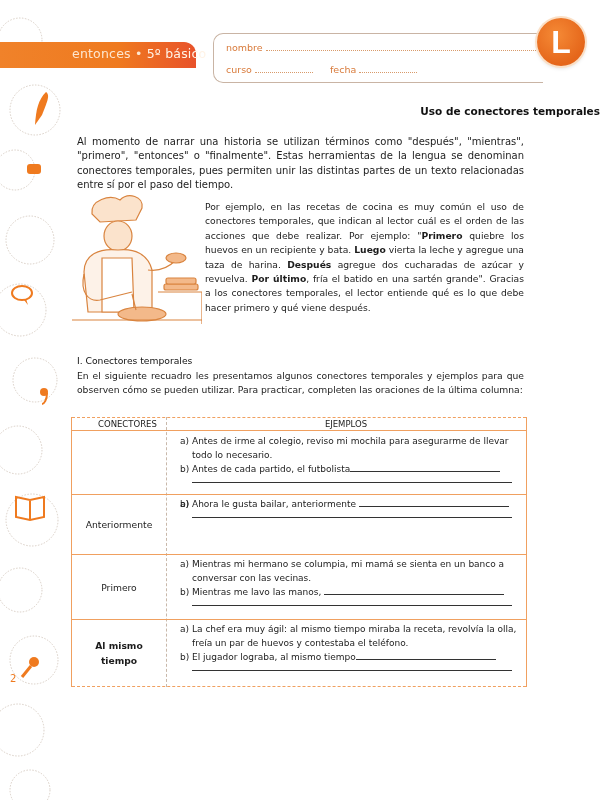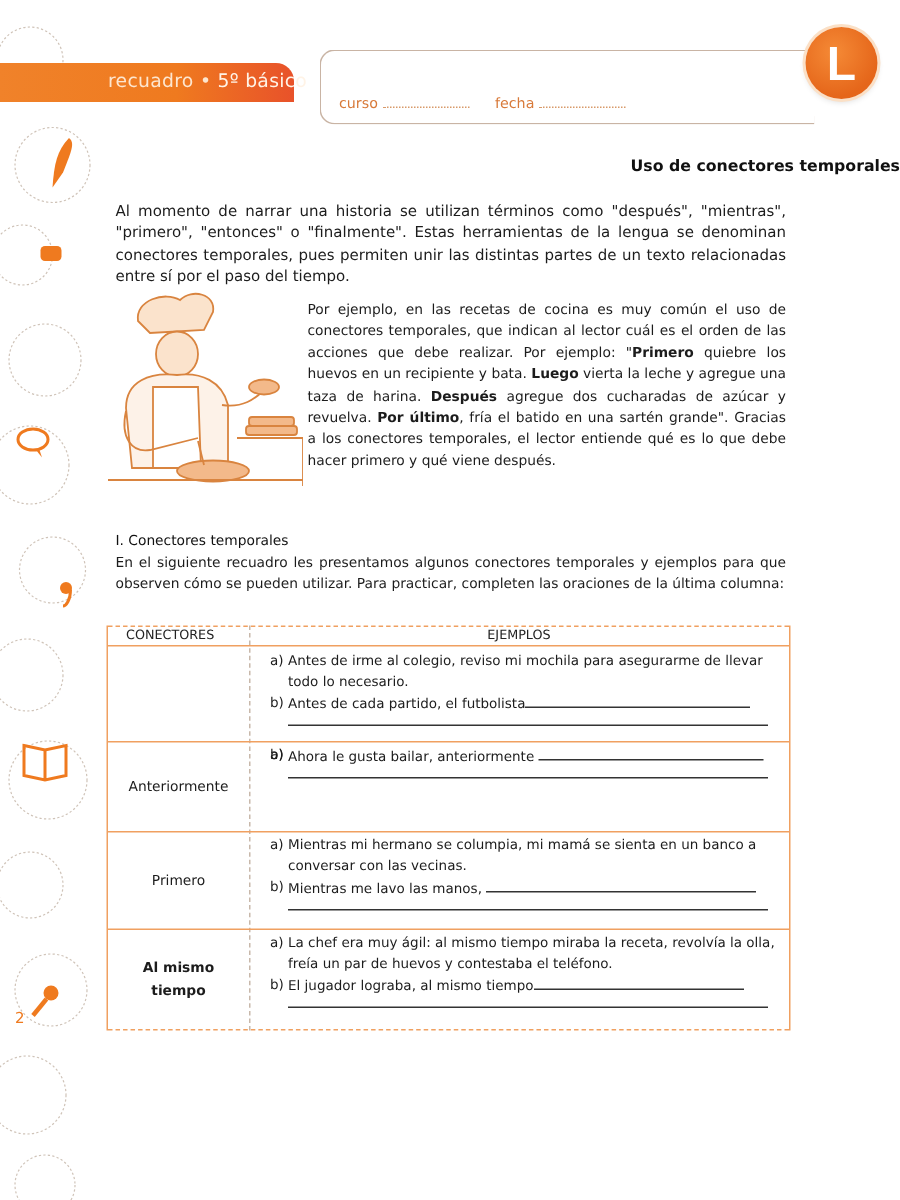--- a/index.html
+++ b/index.html
@@ -74,21 +74,21 @@
     }
     .conn-table .top-dash { top: 0; }
     .conn-table .bottom-dash { bottom: 0; }
     .col-sep {
       position: absolute; left: 94px; top: 0; bottom: 0; border-left: 1px dashed #c8b8aa;
     }
     .thead {
       position: absolute; left: 0; right: 0; top: 0; height: 14px;
       border-bottom: 1.5px solid #f0a060; font-size: 8.5px; color: #222;
     }
-    .thead .h1 { position: absolute; left: 12px; top: 2px; }
+    .thead .h1 { position: absolute; left: 0; top: 2px; padding-left: 26px; }
     .thead .h2 { position: absolute; left: 94px; right: 0; top: 2px; text-align: center; }
 
     .trow { position: absolute; left: 0; right: 0; border-bottom: 1.5px solid #f0a060; }
     .trow.last { border-bottom: none; }
     .trow .conn {
       position: absolute; left: 0; width: 94px; top: 0; bottom: 0;
       display: flex; align-items: center; justify-content: center; text-align: center;
       font-size: 9.2px; line-height: 15px; color: #1c1c1c;
     }
     .trow .ex { position: absolute; left: 94px; right: 6px; top: 2px; font-size: 9px; line-height: 14px; color: #1c1c1c; }
@@ -134,27 +134,31 @@
   </g>
   <g>
     <circle cx="34" cy="662" r="5" fill="#ef7a1f"></circle>
     <path d="M31 666 L22 677" stroke="#ef7a1f" stroke-width="3"></path>
     <text x="10" y="682" font-size="10" fill="#ef7a1f" font-family="DejaVu Sans, sans-serif">2</text>
   </g>
 </svg>
 
 <div class="header-bar">
   <span class="subject">
-    <span>recuadro</span>
+    <span>entonces</span>
     <span>•</span>
     <span class="grade">5º básico</span>
   </span>
 </div>
 
 <div class="name-box">
+  <div class="row row1">
+    <span>nombre</span>
+    <span class="dots nombre-dots"></span>
+  </div>
   <div class="row row2">
     <span>curso</span>
     <span class="dots curso-dots"></span>
     <span>fecha</span>
     <span class="dots fecha-dots"></span>
   </div>
 </div>
 
 <div class="badge-L">L</div>
 

